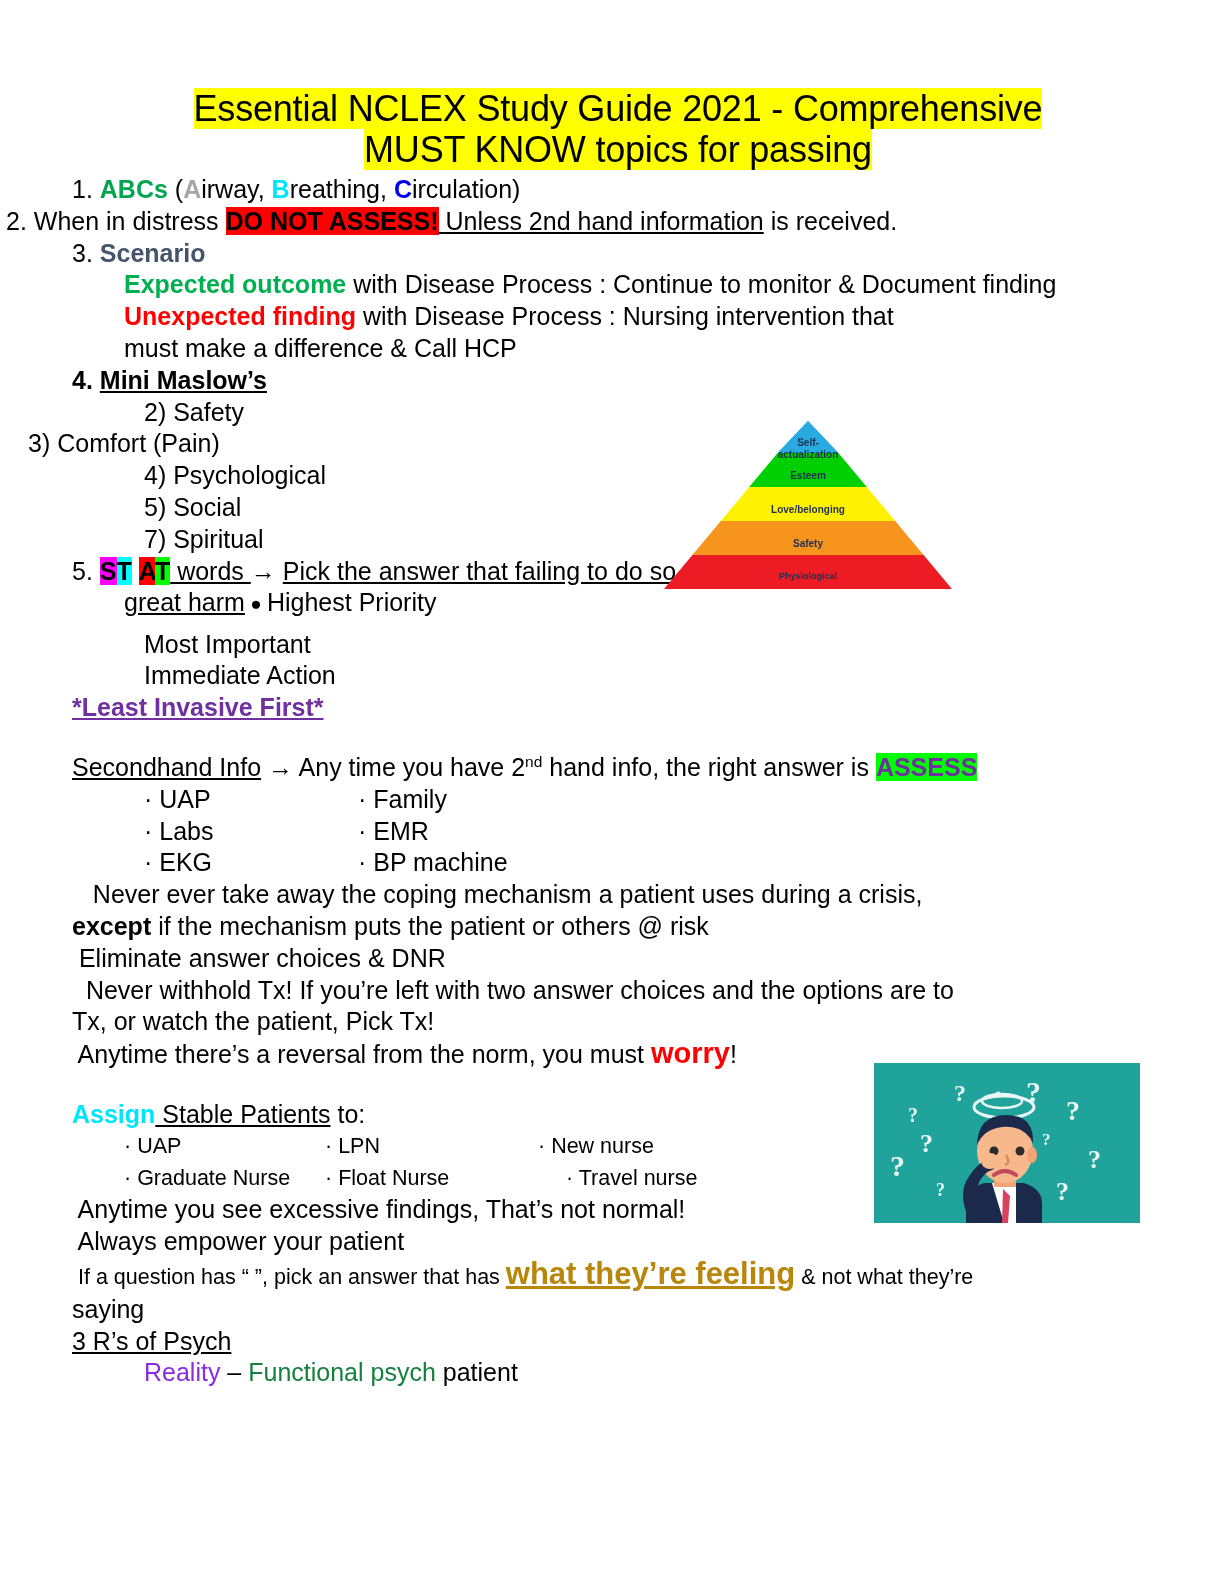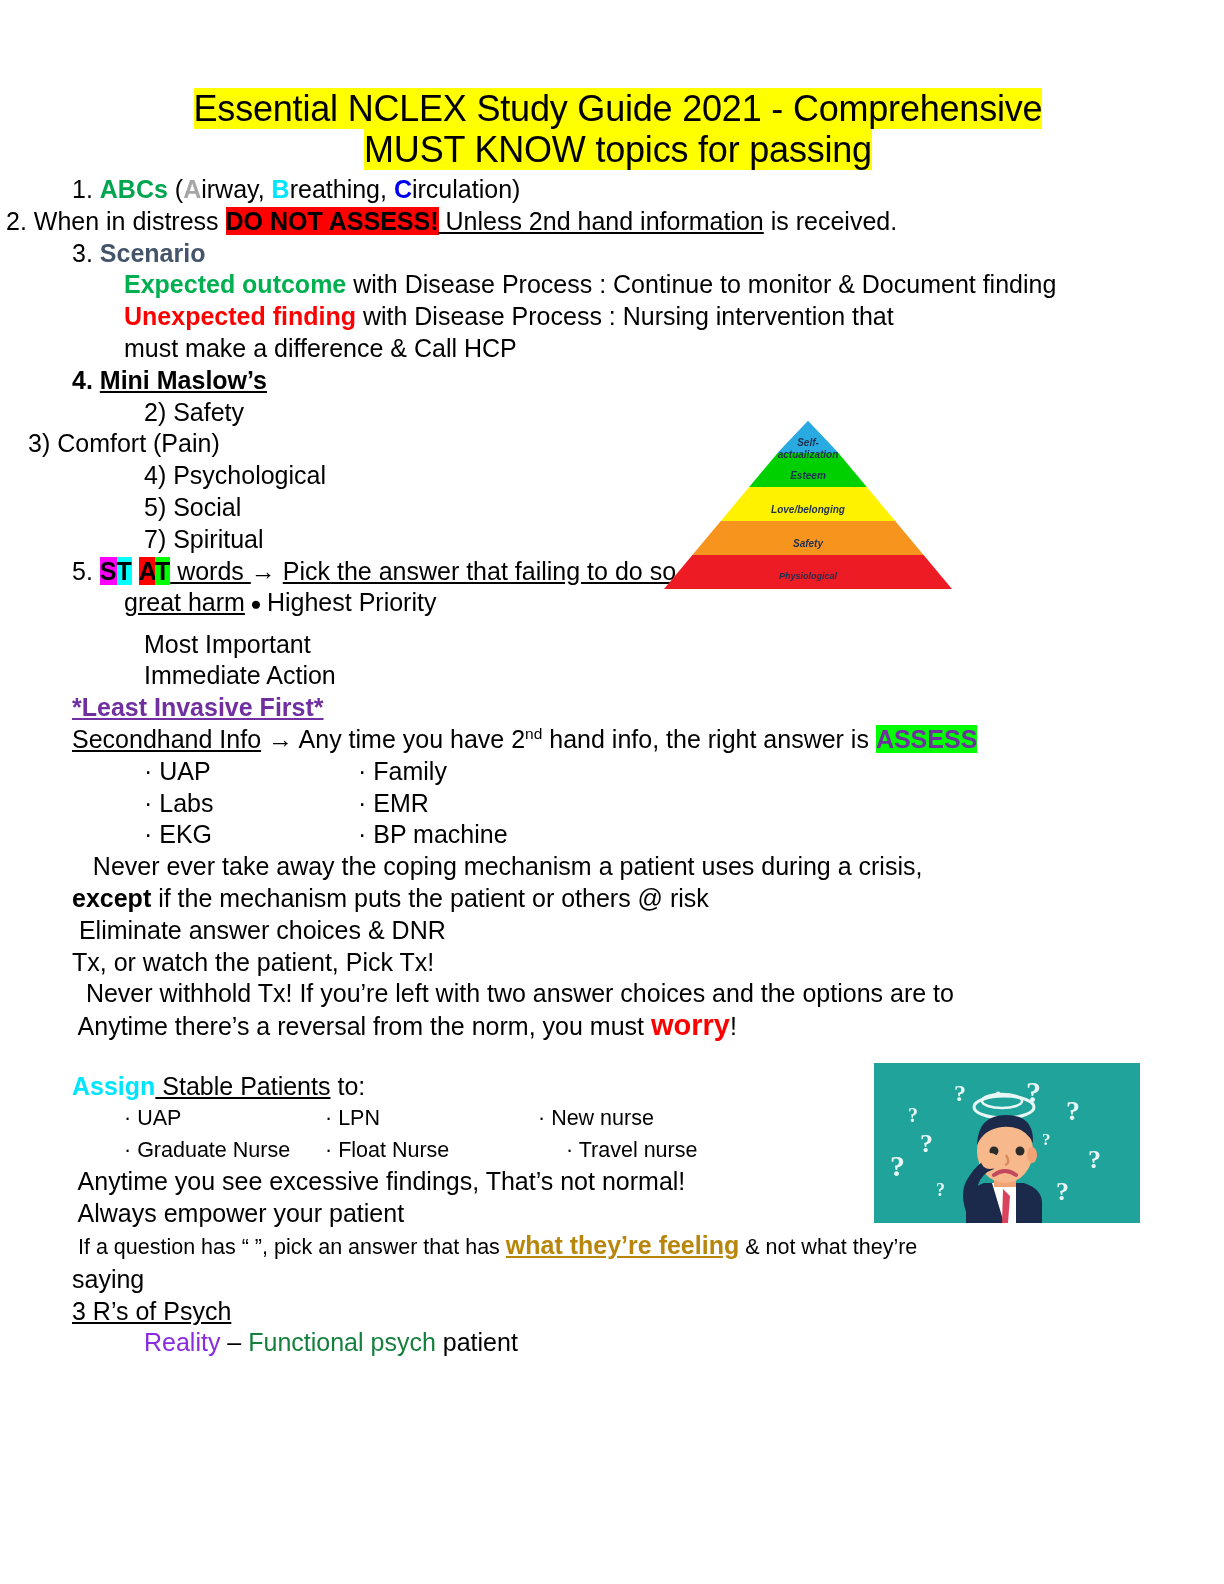--- a/index.html
+++ b/index.html
@@ -89,21 +89,20 @@
     font-size: 29px;
   }
 
   
   .pyramid-wrap {
     position: absolute;
     left: 648px;
     top: 419px;
     width: 308px;
     height: 172px;
-    font-style: italic;
   }
   .pyr-svg { display: block; }
   .pyr-label {
     font-family: "Liberation Sans", sans-serif;
     fill: #1F3050;
     font-weight: bold;
     text-anchor: middle;
   }
 
   
@@ -158,42 +157,42 @@
 
     <div class="line" style="margin-left:-66px; padding-left:66px;"><span>5.</span><span> </span><span class="b hl-magenta">S</span><span class="b hl-cyan">T</span><span> </span><span class="b hl-red">A</span><span class="b hl-lime">T</span><span class="u"> words </span><span>→ </span><span class="u">Pick the answer that failing to do so will kill or cause</span></div>
     <div class="line ind2" style="margin-left:-66px;"><span class="u">great harm</span><span class="dot"> ● </span><span>Highest Priority</span></div>
 
     <div style="height:8px"></div>
     <div class="line ind3" style="margin-left:-66px;">Most Important</div>
     <div class="line ind3" style="margin-left:-66px;">Immediate Action</div>
 
     <div class="line ind1" style="margin-left:-66px;"><span class="b u c-purple">*Least Invasive First*</span></div>
 
-    <div class="line" style="margin-left:-66px; padding-left:66px;"><span class="u">Secondhand Info</span><span> → Any time you have 2</span><sup>nd</sup><span> hand info, the right answer is </span><span class="assess-hl">ASSESS</span></div>
+    <div class="line" style="margin-left:-66px; padding-left:66px;margin-top:28px;"><span class="u">Secondhand Info</span><span> → Any time you have 2</span><sup>nd</sup><span> hand info, the right answer is </span><span class="assess-hl">ASSESS</span></div>
 
     <div class="line ind3" style="margin-left:-66px;"><span style="display:inline-block;width:214px">· UAP</span><span>· Family</span></div>
     <div class="line ind3" style="margin-left:-66px;"><span style="display:inline-block;width:214px">· Labs</span><span>· EMR</span></div>
     <div class="line ind3" style="margin-left:-66px;"><span style="display:inline-block;width:214px">· EKG</span><span>· BP machine</span></div>
 
     <div class="line ind1" style="margin-left:-66px;">   Never ever take away the coping mechanism a patient uses during a crisis,</div>
     <div class="line" style="margin-left:-66px; padding-left:66px;"><span class="b">except</span><span> if the mechanism puts the patient or others @ risk</span></div>
     <div class="line ind1" style="margin-left:-66px;"> Eliminate answer choices &amp; DNR</div>
+    <div class="line ind1" style="margin-left:-66px;">  Never withhold Tx! If you’re left with two answer choices and the options are to</div>
     <div class="line" style="margin-left:-66px; padding-left:66px;">Tx, or watch the patient, Pick Tx!</div>
-    <div class="line ind1" style="margin-left:-66px;">  Never withhold Tx! If you’re left with two answer choices and the options are to</div>
     <div class="line ind1" style="margin-left:-66px;"><span> Anytime there’s a reversal from the norm, you must </span><span class="worry">worry</span><span>!</span></div>
 
     <div style="height:28px"></div>
 
     <div class="line ind1" style="margin-left:-66px;"><span class="b c-cyan">Assign</span><span class="u"> Stable Patients</span><span> to:</span></div>
     <div class="line-sm ind2" style="margin-left:-66px;"><span style="display:inline-block;width:201px">· UAP</span><span style="display:inline-block;width:213px">· LPN</span><span>· New nurse</span></div>
     <div class="line-sm ind2" style="margin-left:-66px;"><span style="display:inline-block;width:201px">· Graduate Nurse</span><span style="display:inline-block;width:213px">· Float Nurse</span><span style="padding-left:28px">· Travel nurse</span></div>
 
     <div class="line ind1" style="margin-left:-66px;"> Anytime you see excessive findings, That’s not normal!</div>
     <div class="line ind1" style="margin-left:-66px;"> Always empower your patient</div>
-    <div class="line-sm ind1" style="margin-left:-66px;"><span> If a question has “ ”, pick an answer that has </span><span class="b u c-gold" style="font-size:25px">what they’re feeling</span><span> &amp; not what they’re</span></div>
+    <div class="line-sm ind1" style="margin-left:-66px;"><span> If a question has “ ”, pick an answer that has </span><span class="b u c-gold" style="font-size:31px">what they’re feeling</span><span> &amp; not what they’re</span></div>
     <div class="line" style="margin-left:-66px; padding-left:66px;">saying</div>
     <div class="line ind1" style="margin-left:-66px;"><span class="u">3 R’s of Psych</span></div>
     <div class="line ind3" style="margin-left:-66px;"><span class="c-violet">Reality</span><span> – </span><span class="c-pink">Functional psych</span><span> patient</span></div>
 
   </div>
 
   <div class="pyramid-wrap">
     <svg class="pyr-svg" width="308" height="172" viewBox="0 0 308 172" xmlns="http://www.w3.org/2000/svg">
 
       <polygon points="10,170 298,170 269.6,136 38.4,136" fill="#ED1C24"></polygon>

